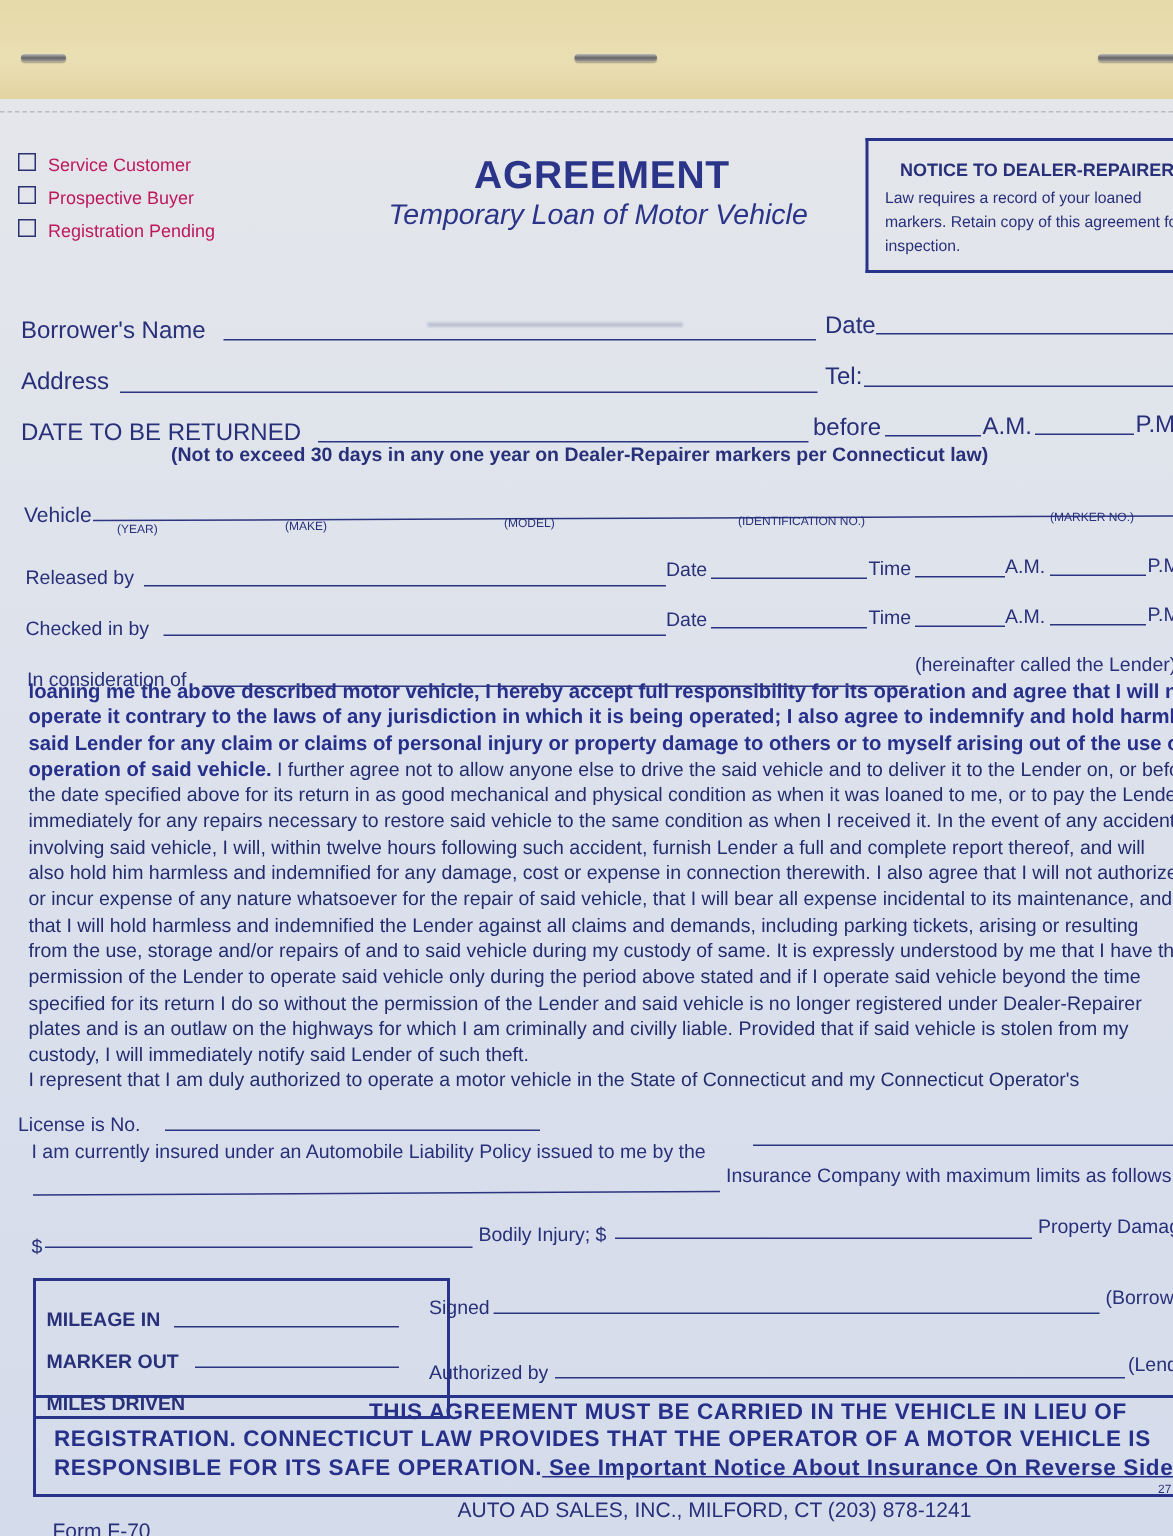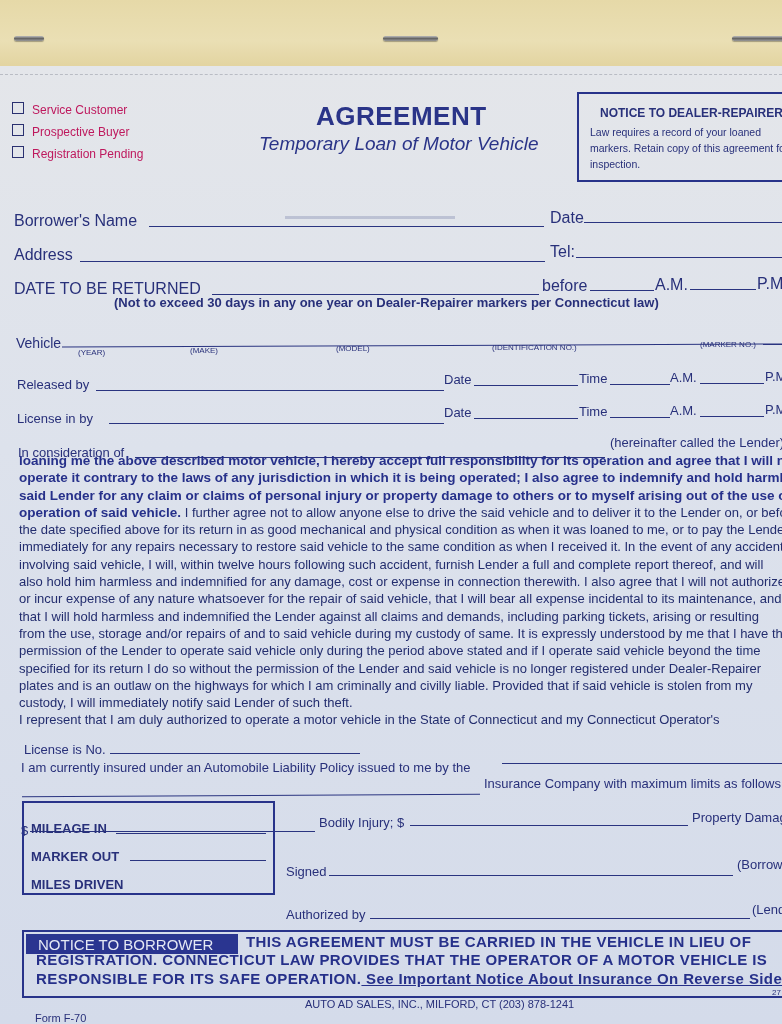--- a/index.html
+++ b/index.html
@@ -44,37 +44,37 @@
   .lbl-sm { font-size: 13px; color: #28307a; }
   .line { position: absolute; height: 0; border-top: 1.4px solid #2a3480; }
   .tiny { font-size: 8px; color: #28307a; }
   .sub-note { font-size: 13px; font-weight: bold; color: #28307a; }
   .body-text {
     position: absolute; left: 19px; top: 452px; width: 800px;
     font-size: 13px; line-height: 17.3px; color: #232d6e; white-space: nowrap;
   }
   .body-text .bold { font-weight: bold; font-size: 13.5px; color: #26308a; }
   .mileage-box {
-    position: absolute; left: 22px; top: 801px; width: 253px; height: 94px;
+    position: absolute; left: 22px; top: 852px; width: 278px; height: 94px;
     border: 2.5px solid #28338a; box-sizing: border-box;
   }
   .mlbl { font-size: 13px; font-weight: bold; color: #28307a; }
   .borrower-box {
     position: absolute; left: 22px; top: 930px; width: 780px; height: 68px;
     border: 2.5px solid #28338a; border-right: none; box-sizing: border-box;
   }
   .borrower-tag {
     position: absolute; left: 2px; top: 2px; width: 212px; height: 20px;
     background: #2a3590; color: #e4e8f4; font-size: 15px; padding-left: 12px;
     line-height: 22px; box-sizing: border-box;
   }
   .borrower-text {
     position: absolute; font-size: 15px; font-weight: bold; color: #26308a; letter-spacing: 0.4px;
   }
-  .footer-sm { font-size: 11px; color: #28307a; }
+  .footer-sm { font-size: 14px; color: #28307a; }
   .ghost { color: rgba(120,130,170,0.35); font-size: 10px; filter: blur(0.6px); }
 </style>
 </head>
 <body>
 
 <div class="pad">
   <div class="staple" style="left:14px;width:30px;"></div>
   <div class="staple" style="left:383px;width:55px;"></div>
   <div class="staple" style="left:732px;width:55px;"></div>
 </div>
@@ -132,21 +132,21 @@
 <div class="abs lbl-sm" style="left:17px;top:377px;">Released by</div>
 <div class="line" style="left:96px;top:390px;width:348px;"></div>
 <div class="abs lbl-sm" style="left:444px;top:372px;">Date</div>
 <div class="line" style="left:474px;top:385px;width:104px;"></div>
 <div class="abs lbl-sm" style="left:579px;top:371px;">Time</div>
 <div class="line" style="left:610px;top:384px;width:60px;"></div>
 <div class="abs lbl-sm" style="left:670px;top:370px;">A.M.</div>
 <div class="line" style="left:700px;top:383px;width:64px;"></div>
 <div class="abs lbl-sm" style="left:765px;top:369px;">P.M.</div>
 
-<div class="abs lbl-sm" style="left:17px;top:411px;">License in by</div>
+<div class="abs lbl-sm" style="left:17px;top:411px;">Checked in by</div>
 <div class="line" style="left:109px;top:423px;width:335px;"></div>
 <div class="abs lbl-sm" style="left:444px;top:405px;">Date</div>
 <div class="line" style="left:474px;top:418px;width:104px;"></div>
 <div class="abs lbl-sm" style="left:579px;top:404px;">Time</div>
 <div class="line" style="left:610px;top:417px;width:60px;"></div>
 <div class="abs lbl-sm" style="left:670px;top:403px;">A.M.</div>
 <div class="line" style="left:700px;top:416px;width:64px;"></div>
 <div class="abs lbl-sm" style="left:765px;top:402px;">P.M.</div>
 
 <div class="abs lbl-sm" style="left:18px;top:445px;">In consideration of</div>
@@ -165,21 +165,21 @@
   <div><span class="bold"></span><span>or incur expense of any nature whatsoever for the repair of said vehicle, that I will bear all expense incidental to its maintenance, and</span></div>
   <div><span class="bold"></span><span>that I will hold harmless and indemnified the Lender against all claims and demands, including parking tickets, arising or resulting</span></div>
   <div><span class="bold"></span><span>from the use, storage and/or repairs of and to said vehicle during my custody of same. It is expressly understood by me that I have the</span></div>
   <div><span class="bold"></span><span>permission of the Lender to operate said vehicle only during the period above stated and if I operate said vehicle beyond the time</span></div>
   <div><span class="bold"></span><span>specified for its return I do so without the permission of the Lender and said vehicle is no longer registered under Dealer-Repairer</span></div>
   <div><span class="bold"></span><span>plates and is an outlaw on the highways for which I am  criminally  and civilly liable. Provided that if said vehicle is stolen from my</span></div>
   <div><span class="bold"></span><span>custody, I will immediately notify said Lender of such theft.</span></div>
   <div><span class="bold"></span><span>I represent that I am duly authorized to operate a motor vehicle in the State of Connecticut and my Connecticut Operator's</span></div>
 </div>
 
-<div class="abs lbl-sm" style="left:24px;top:742px;">License is No.</div>
+<div class="abs lbl-sm" style="left:12px;top:742px;">License is No.</div>
 <div class="line" style="left:110px;top:753px;width:250px;"></div>
 <div class="abs lbl-sm" style="left:21px;top:760px;">I am currently insured under an Automobile Liability Policy issued to me by the</div>
 <div class="line" style="left:502px;top:763px;width:285px;"></div>
 <div class="line" style="left:22px;top:795px;width:458px;transform:rotate(-0.3deg);"></div>
 <div class="abs lbl-sm" style="left:484px;top:776px;">Insurance Company with maximum limits as follows:</div>
 
 <div class="abs lbl-sm" style="left:21px;top:823px;">$</div>
 <div class="line" style="left:30px;top:831px;width:285px;"></div>
 <div class="abs lbl-sm" style="left:319px;top:815px;">Bodily Injury; $</div>
 <div class="line" style="left:410px;top:825px;width:278px;"></div>
@@ -194,21 +194,20 @@
 </div>
 
 <div class="abs lbl-sm" style="left:286px;top:864px;">Signed</div>
 <div class="line" style="left:329px;top:875px;width:404px;"></div>
 <div class="abs lbl-sm" style="left:737px;top:857px;">(Borrower)</div>
 <div class="abs lbl-sm" style="left:286px;top:907px;">Authorized by</div>
 <div class="line" style="left:370px;top:918px;width:380px;"></div>
 <div class="abs lbl-sm" style="left:752px;top:902px;">(Lender)</div>
 
 <div class="borrower-box">
-  <div class="borrower-tag">NOTICE TO BORROWER</div>
   <div class="borrower-text" style="left:12px;top:19px;">REGISTRATION. CONNECTICUT LAW PROVIDES THAT THE OPERATOR OF A MOTOR VEHICLE IS</div>
   <div class="borrower-text" style="left:222px;top:1px;">THIS AGREEMENT MUST BE CARRIED IN THE VEHICLE IN LIEU OF</div>
   <div class="borrower-text" style="left:12px;top:38px;"><span>RESPONSIBLE FOR ITS SAFE OPERATION.</span><span style="text-decoration:underline;"> See Important Notice About Insurance On Reverse Side.</span></div>
 </div>
 
 <div class="abs footer-sm" style="left:305px;top:998px;">AUTO AD SALES, INC., MILFORD, CT (203) 878-1241</div>
 <div class="abs footer-sm" style="left:35px;top:1012px;text-align:right;">Form F-70</div>
 <div class="abs footer-sm" style="left:772px;top:988px;font-size:8px;">27</div>
 
 </body></html>

